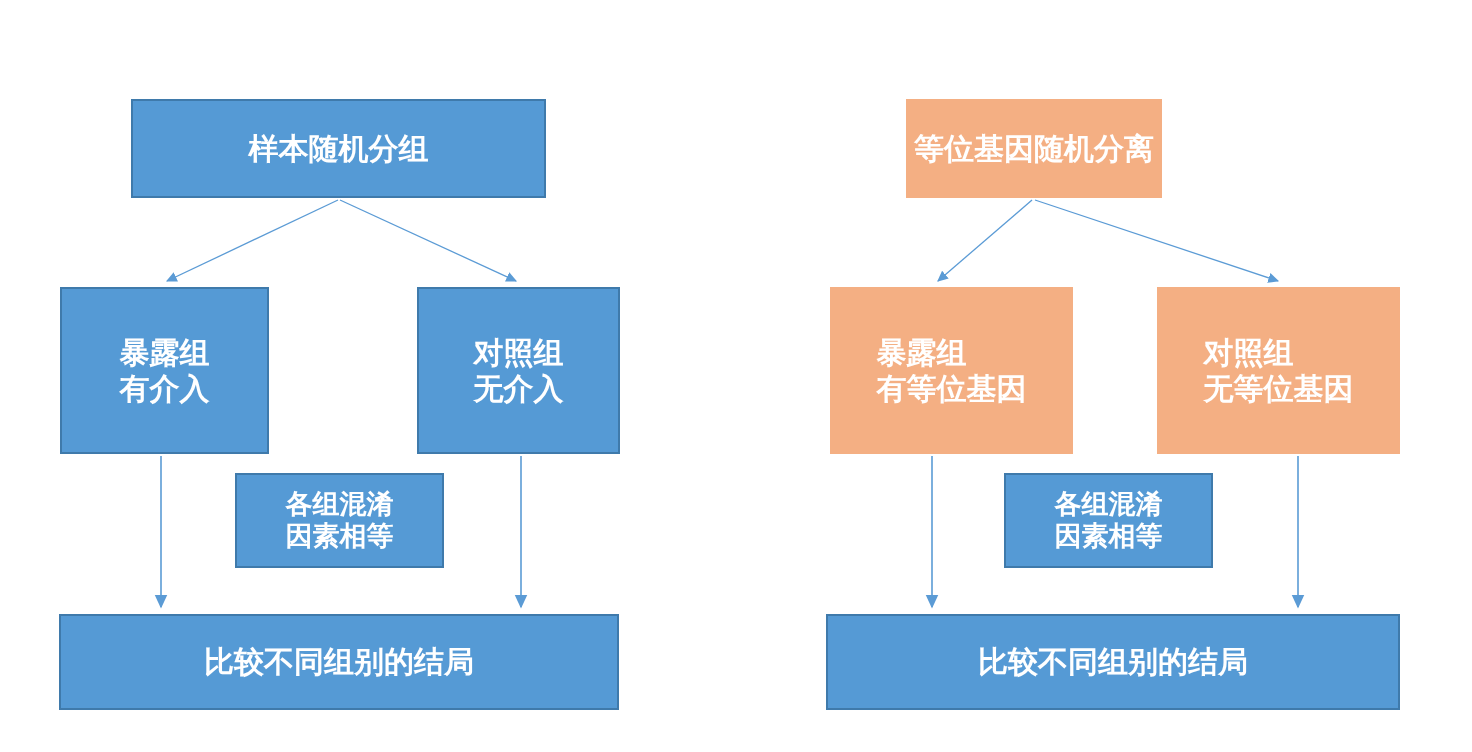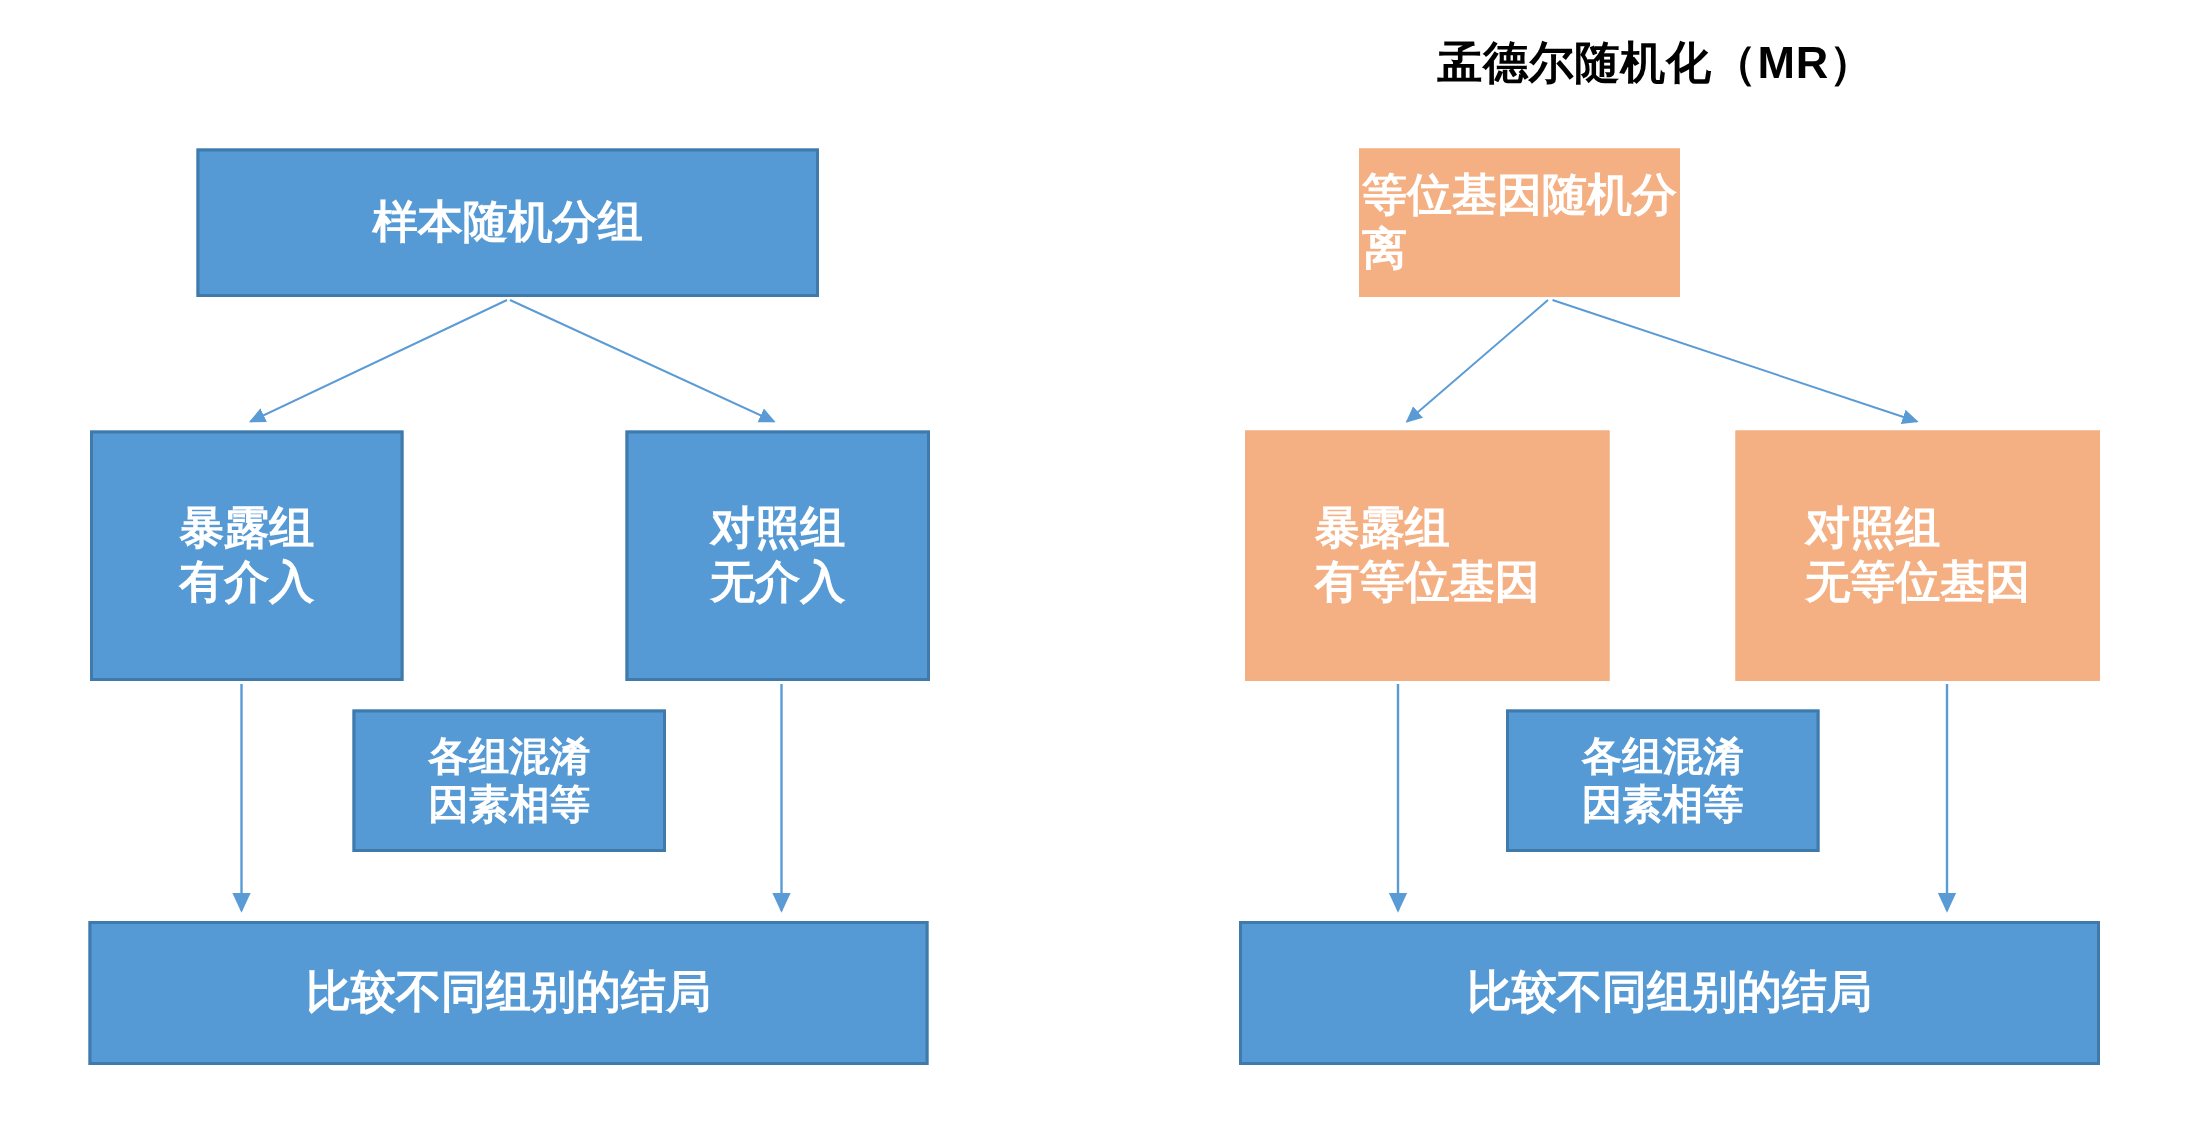--- a/index.html
+++ b/index.html
@@ -60,21 +60,21 @@
   }
 
   
   #rct-top     { left: 131px; top: 99px;  width: 415px; height: 99px;  font-size: 30px; }
   #rct-exposed { left: 60px;  top: 287px; width: 209px; height: 167px; font-size: 30px; }
   #rct-control { left: 417px; top: 287px; width: 203px; height: 167px; font-size: 30px; }
   #rct-conf    { left: 235px; top: 473px; width: 209px; height: 95px;  font-size: 27px; }
   #rct-outcome { left: 59px;  top: 614px; width: 560px; height: 96px;  font-size: 30px; }
 
   
-  #mr-top     { left: 170px; top: 99px;  width: 214px; height: 99px;  font-size: 30px; }
+  #mr-top     { left: 170px; top: 99px;  width: 256px; height: 99px;  font-size: 30px; }
   #mr-exposed { left: 94px;  top: 287px; width: 243px; height: 167px; font-size: 30px; }
   #mr-control { left: 421px; top: 287px; width: 243px; height: 167px; font-size: 30px; }
   #mr-conf    { left: 268px; top: 473px; width: 209px; height: 95px;  font-size: 27px; }
   #mr-outcome { left: 90px;  top: 614px; width: 574px; height: 96px;  font-size: 30px; }
 
   .edges {
     position: absolute;
     left: 0; top: 0;
     width: 736px;
     height: 752px;
@@ -114,21 +114,20 @@
 无介入</div>
 
     <div class="node blue" id="rct-conf">各组混淆
 因素相等</div>
 
     <div class="node blue" id="rct-outcome">比较不同组别的结局</div>
   </div>
 
   <div class="panel" id="panel-mr">
 
-    <div class="panel-title">孟德尔随机化（MR）</div>
 
     <svg class="edges" viewBox="0 0 736 752" width="736" height="752">
       <defs>
         <marker id="ah-mr" markerWidth="9" markerHeight="9" refX="7.5" refY="4.5" orient="auto" markerUnits="strokeWidth">
           <path d="M0,0.6 L8.4,4.5 L0,8.4 z" fill="#5B9BD5"></path>
         </marker>
       </defs>
 
       <line x1="296" y1="200" x2="202" y2="281" stroke="#5B9BD5" stroke-width="1.3" marker-end="url(#ah-mr)"></line>
 

